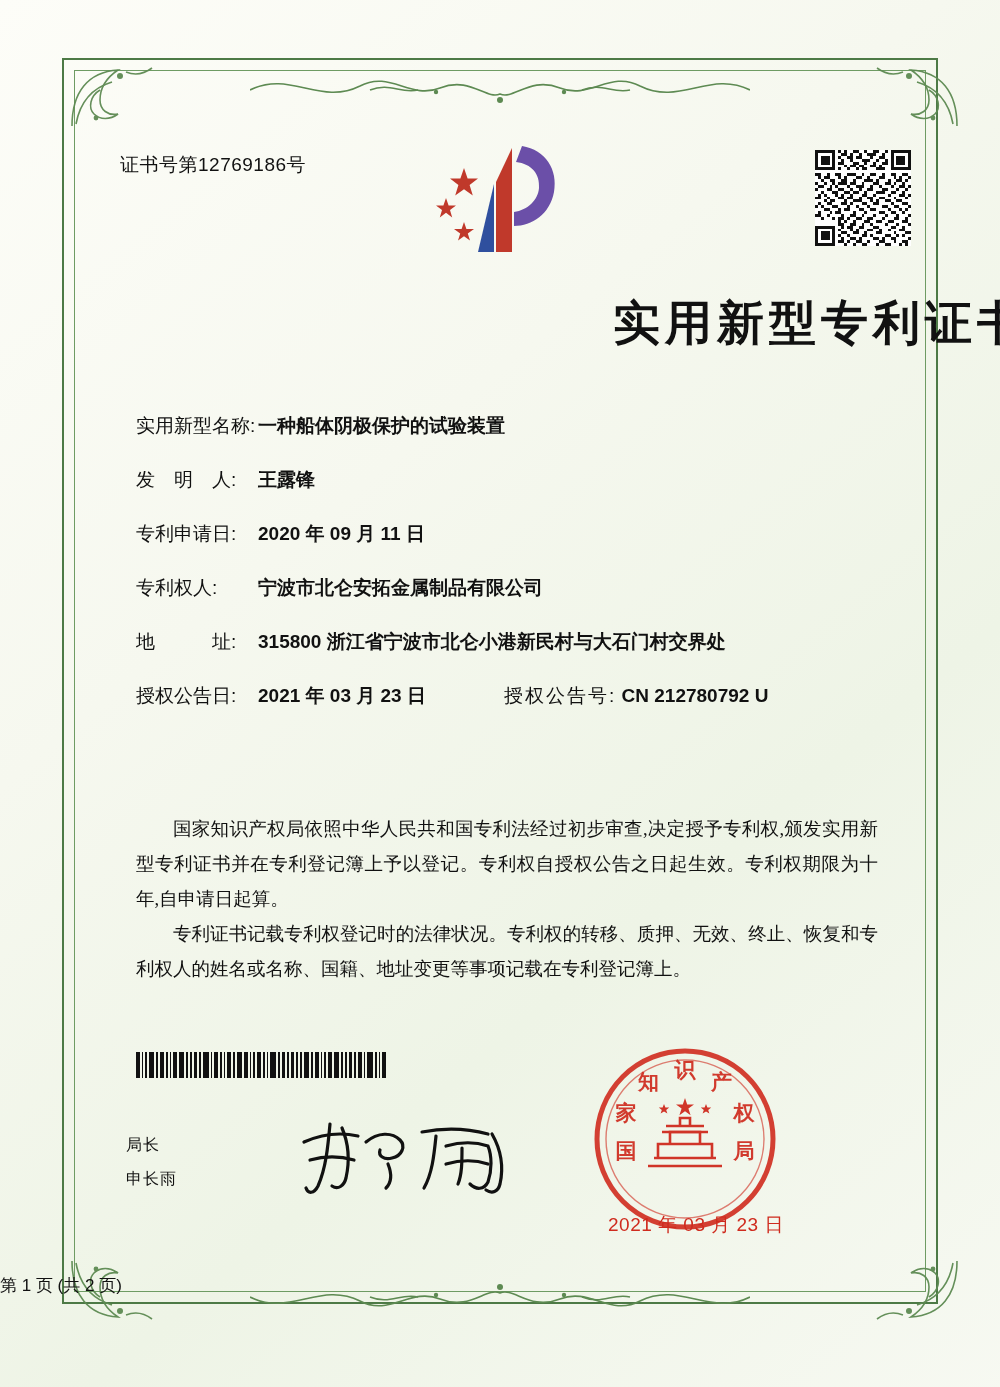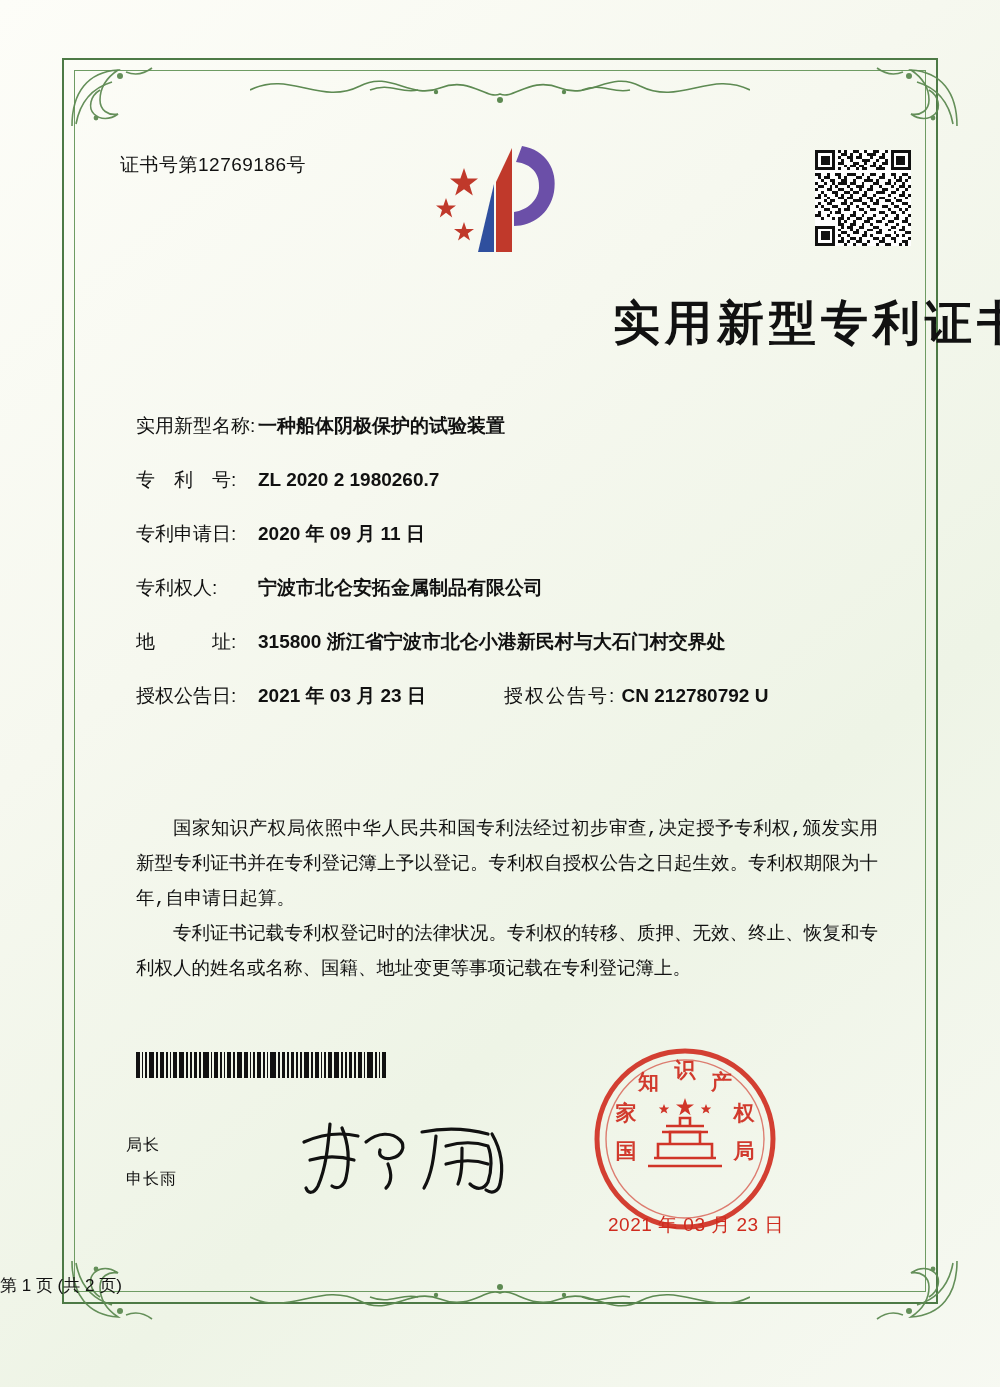--- a/index.html
+++ b/index.html
@@ -140,21 +140,21 @@
   }
 
   
   .para {
     position: absolute;
     left: 136px;
     width: 742px;
     font-size: 18.5px;
     line-height: 35px;
     text-align: justify;
-    font-family: Liberation Mono, monospace;
+    font-family: Liberation Serif, serif;
     color: #111;
   }
   .para.p1 { top: 812px; }
   .para.p2 { top: 917px; }
   .para p { margin: 0; text-indent: 2em; }
 
   
   .barcode {
     position: absolute;
     left: 136px; top: 1052px;
@@ -571,21 +571,21 @@
     </svg>
   </div>
 
   <div class="title">实用新型专利证书</div>
 
   <div class="fields">
     <div class="field">
       <span class="lbl">实用新型名称:</span><span class="val">一种船体阴极保护的试验装置</span>
     </div>
     <div class="field">
-      <span class="lbl">专　利　号:</span><span class="val">ZL 2020 2 1980260.7</span>
+      <span class="lbl">发　明　人:</span><span class="val">王露锋</span>
     </div>
     <div class="field">
       <span class="lbl">专利申请日:</span><span class="val">2020 年 09 月 11 日</span>
     </div>
     <div class="field">
       <span class="lbl">专利权人:</span><span class="val">宁波市北仑安拓金属制品有限公司</span>
     </div>
     <div class="field">
       <span class="lbl">地　　　址:</span><span class="val">315800 浙江省宁波市北仑小港新民村与大石门村交界处</span>
     </div>

